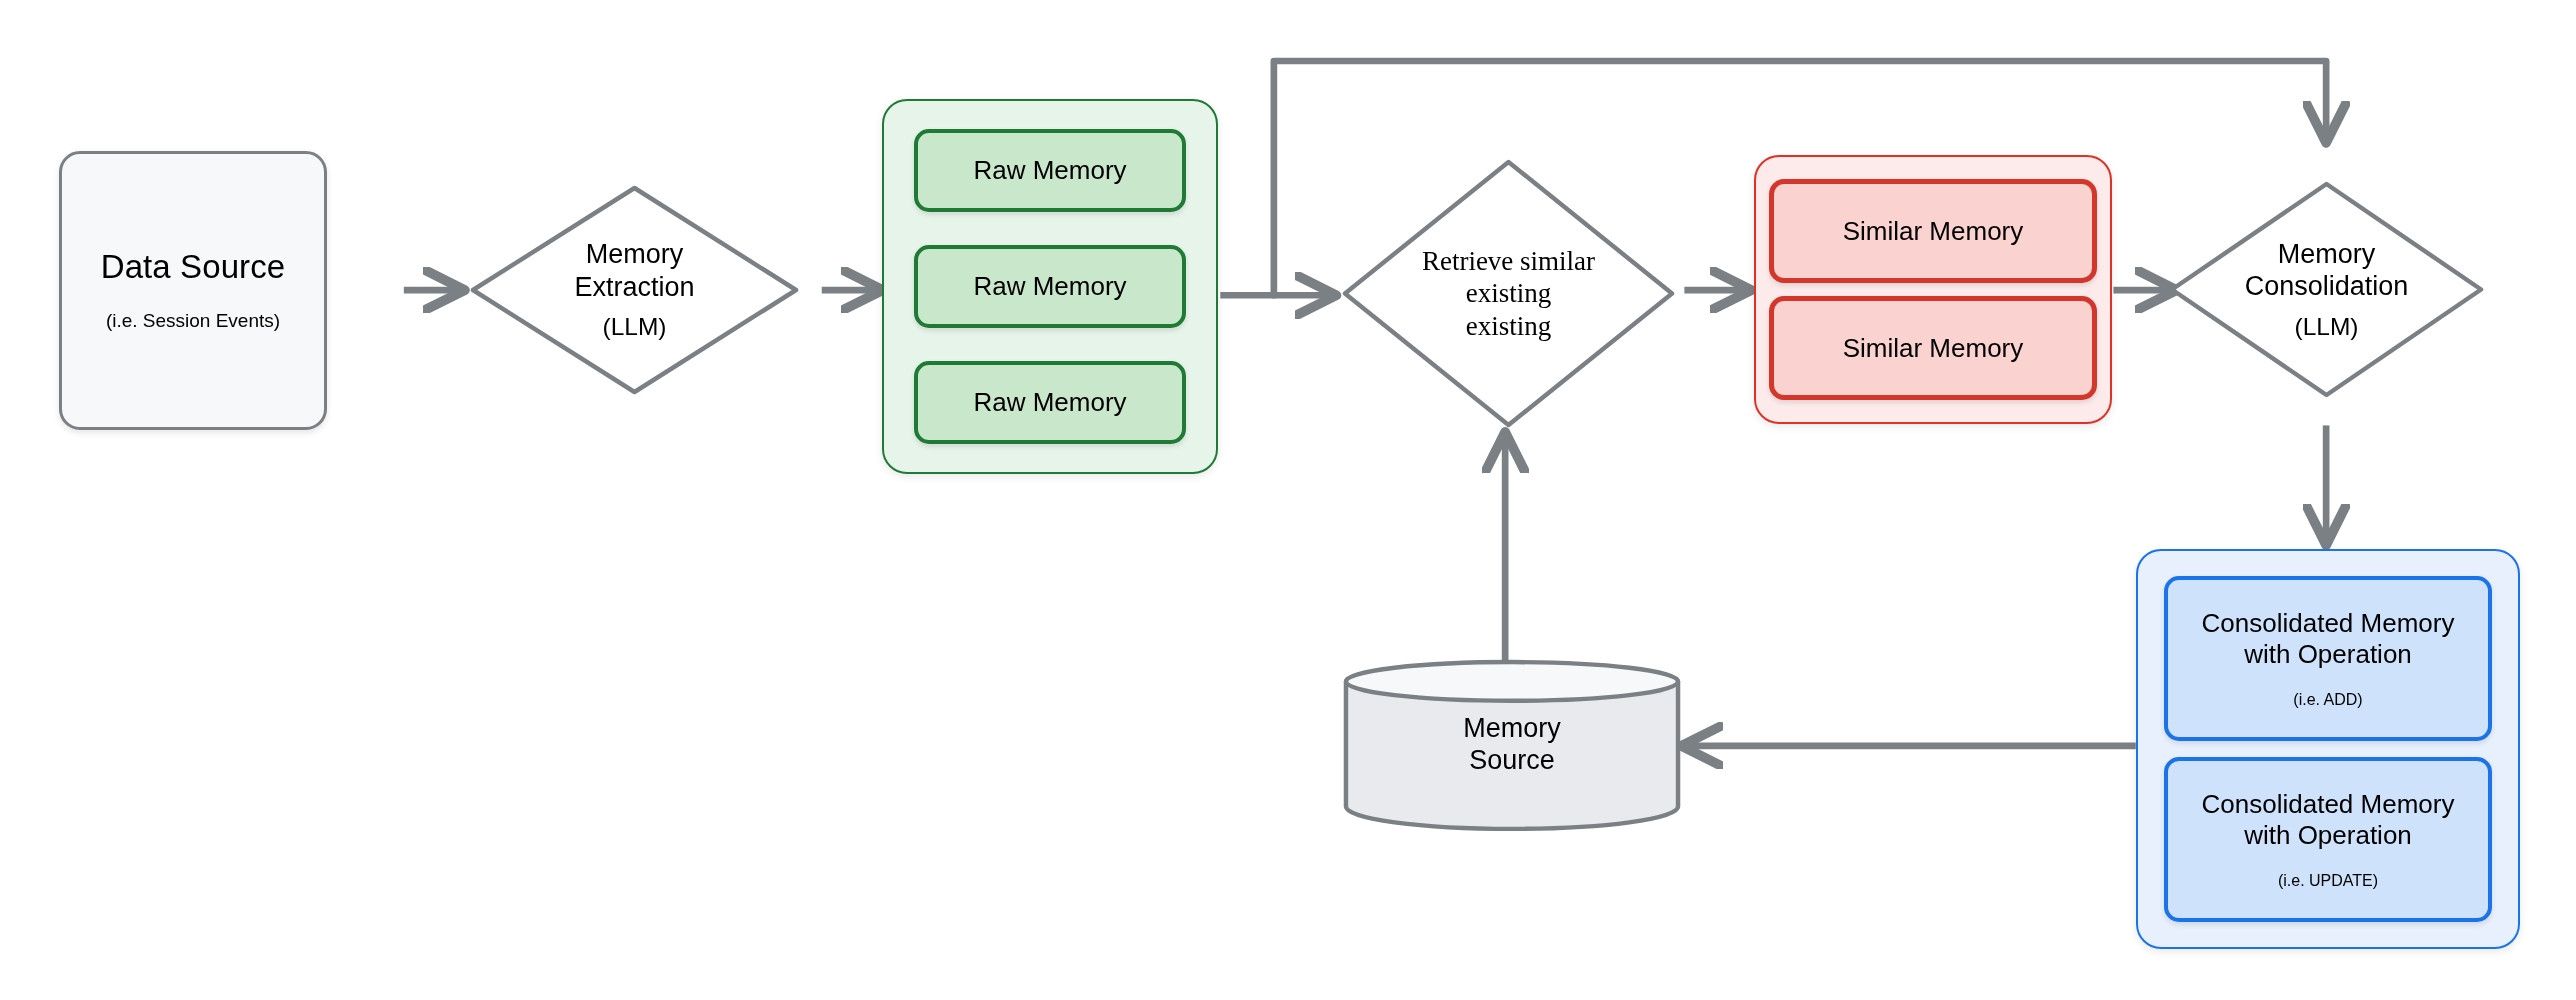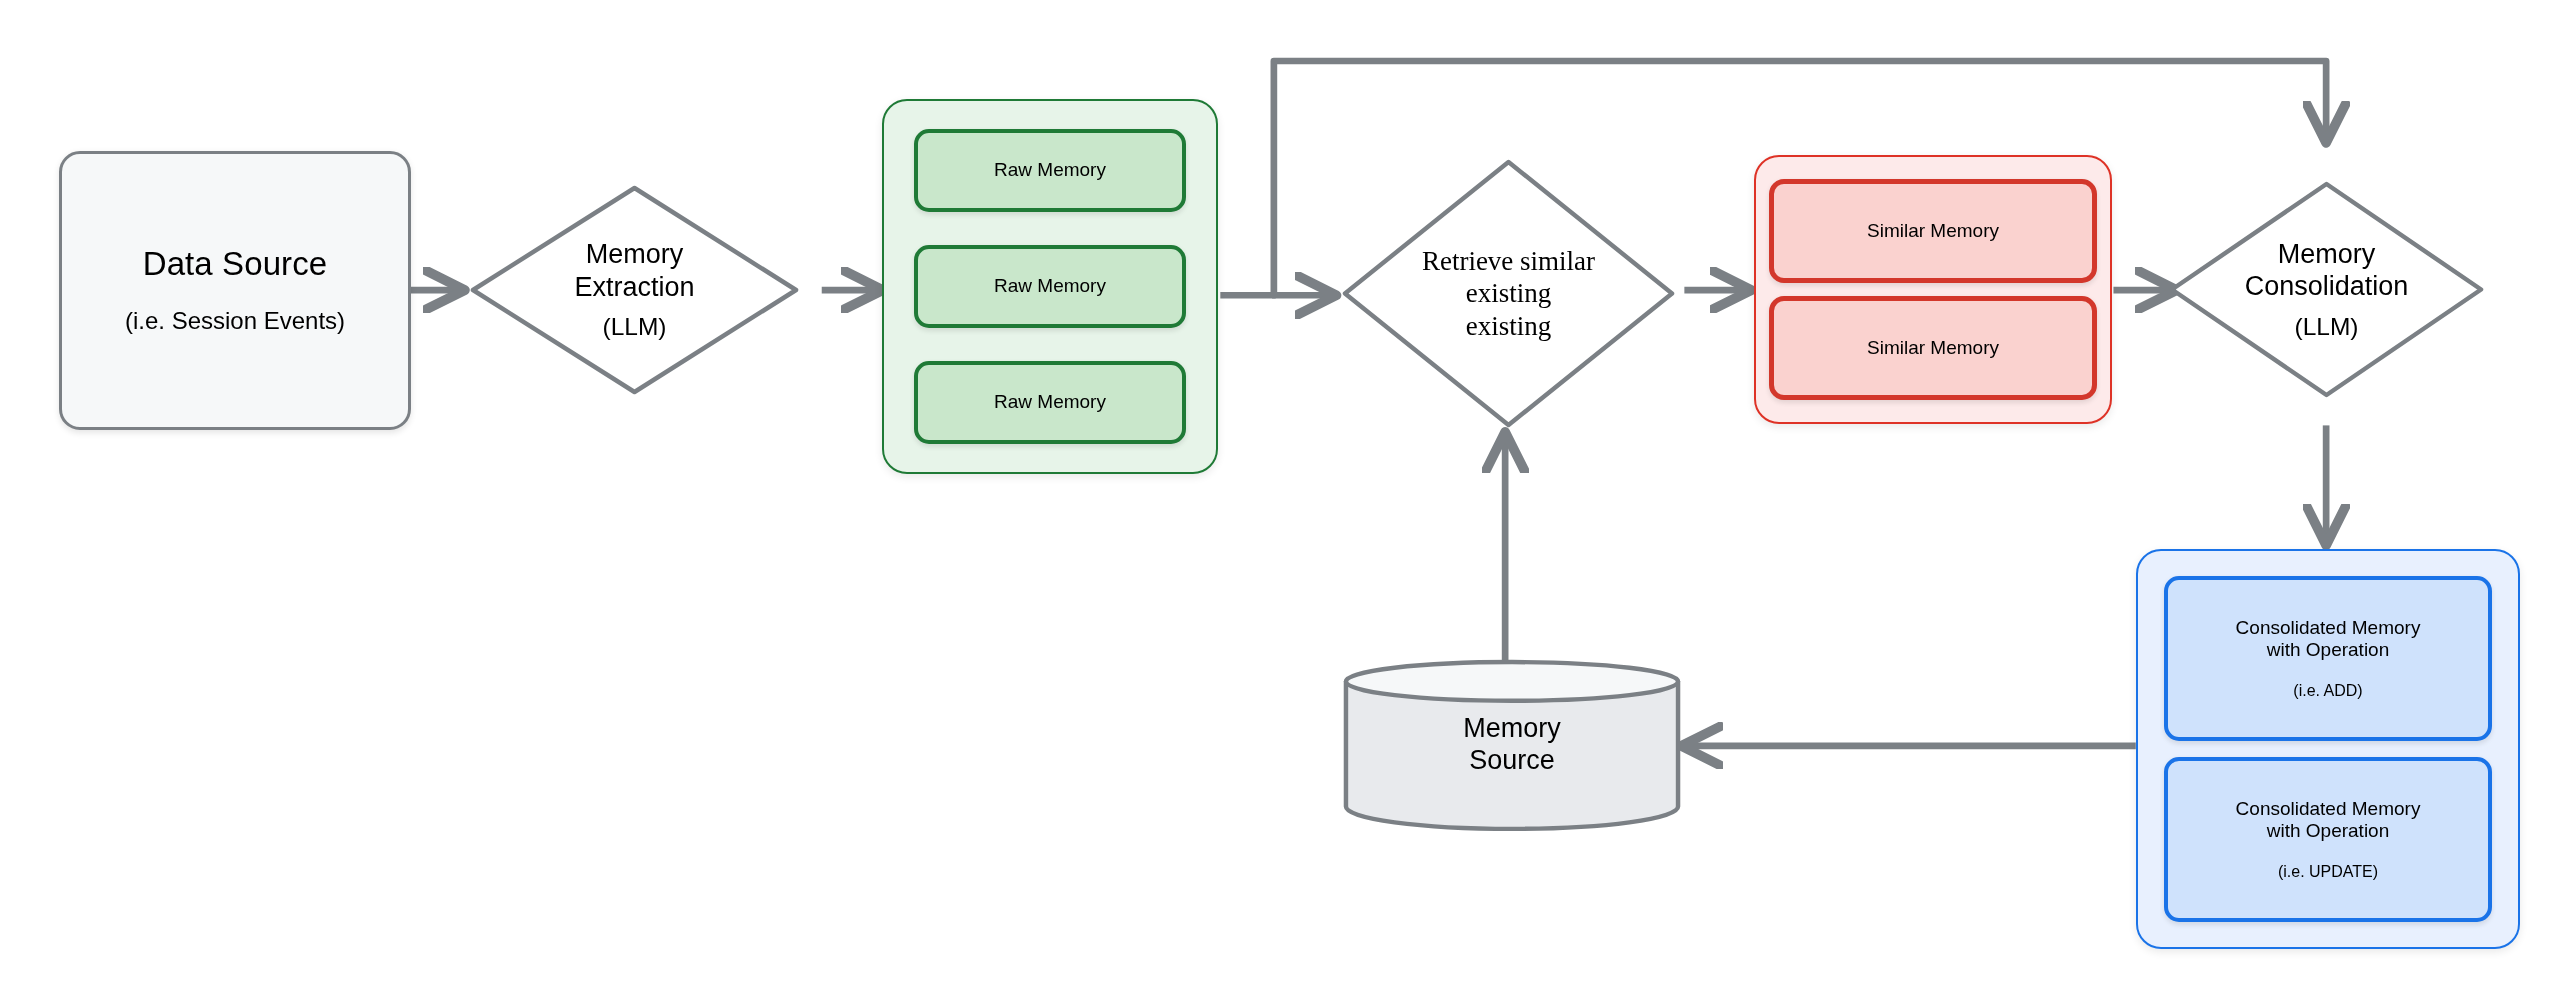--- a/index.html
+++ b/index.html
@@ -43,21 +43,21 @@
     border: 3.7px solid #7b8085;
     border-radius: 21px;
     box-shadow: 0 2.2px 6.7px rgba(0,0,0,0.10);
   }
   .box-plain .title {
     font-size: 33px;
     line-height: 1.12;
     letter-spacing: 0.1px;
   }
   .box-plain .sub {
-    font-size: 24px;
+    font-size: 19px;
     line-height: 1.2;
     margin-top: 8px;
   }
 
   
   .diamond-wrap {
     position: absolute;
   }
   .diamond-wrap svg {
     position: absolute;
@@ -125,21 +125,21 @@
   }
   .chip.red {
     background: #fad2cf;
     border: 5.2px solid #d3372b;
   }
   .chip.blue {
     background: #cfe2fc;
     border: 4.5px solid #1a73e8;
   }
   .chip .title {
-    font-size: 19px;
+    font-size: 26px;
     line-height: 1.18;
     text-align: right;
   }
   .chip .sub {
     font-size: 16px;
     line-height: 1.2;
     margin-top: 20px;
   }
 
   
@@ -184,21 +184,21 @@
 
     <line x1="2842" y1="390" x2="2920" y2="390" stroke="#7b8085" stroke-width="9" marker-end="url(#arrowhead)"></line>
 
     <line x1="3128" y1="572" x2="3128" y2="726" stroke="#7b8085" stroke-width="9" marker-end="url(#arrowhead)"></line>
 
     <line x1="2872" y1="1003" x2="2268" y2="1003" stroke="#7b8085" stroke-width="9" marker-end="url(#arrowhead)"></line>
 
     <line x1="2024" y1="897" x2="2024" y2="588" stroke="#7b8085" stroke-width="9" marker-end="url(#arrowhead)"></line>
   </svg>
 
-  <div class="node box-plain" style="left:59px; top:151px; width:352px; height:279px;gap:16px;">
+  <div class="node box-plain" style="left:59px; top:151px; width:268px; height:279px;gap:16px;">
     <div class="title">Data Source</div>
     <div class="sub">(i.e. Session Events)</div>
   </div>
 
   <div class="diamond-wrap" style="left:467px; top:182px; width:335px; height:216px;">
     <svg width="335" height="216" viewBox="0 0 450 290">
       <path d="M225,8 L442,145 L225,282 L8,145 Z" fill="#ffffff" stroke="#7b8085" stroke-width="6" stroke-linejoin="round"></path>
     </svg>
     <div class="diamond-label">
       <div class="title">Memory</div>

